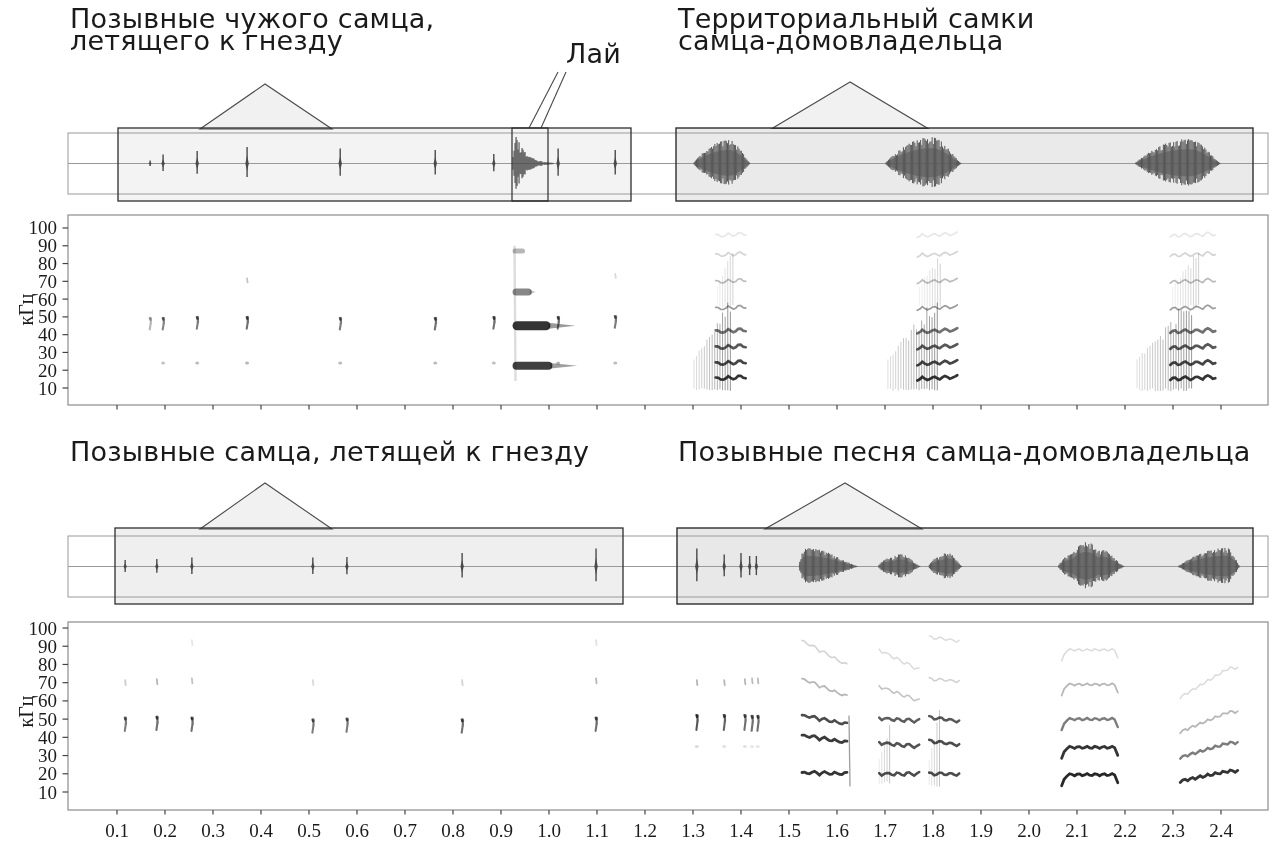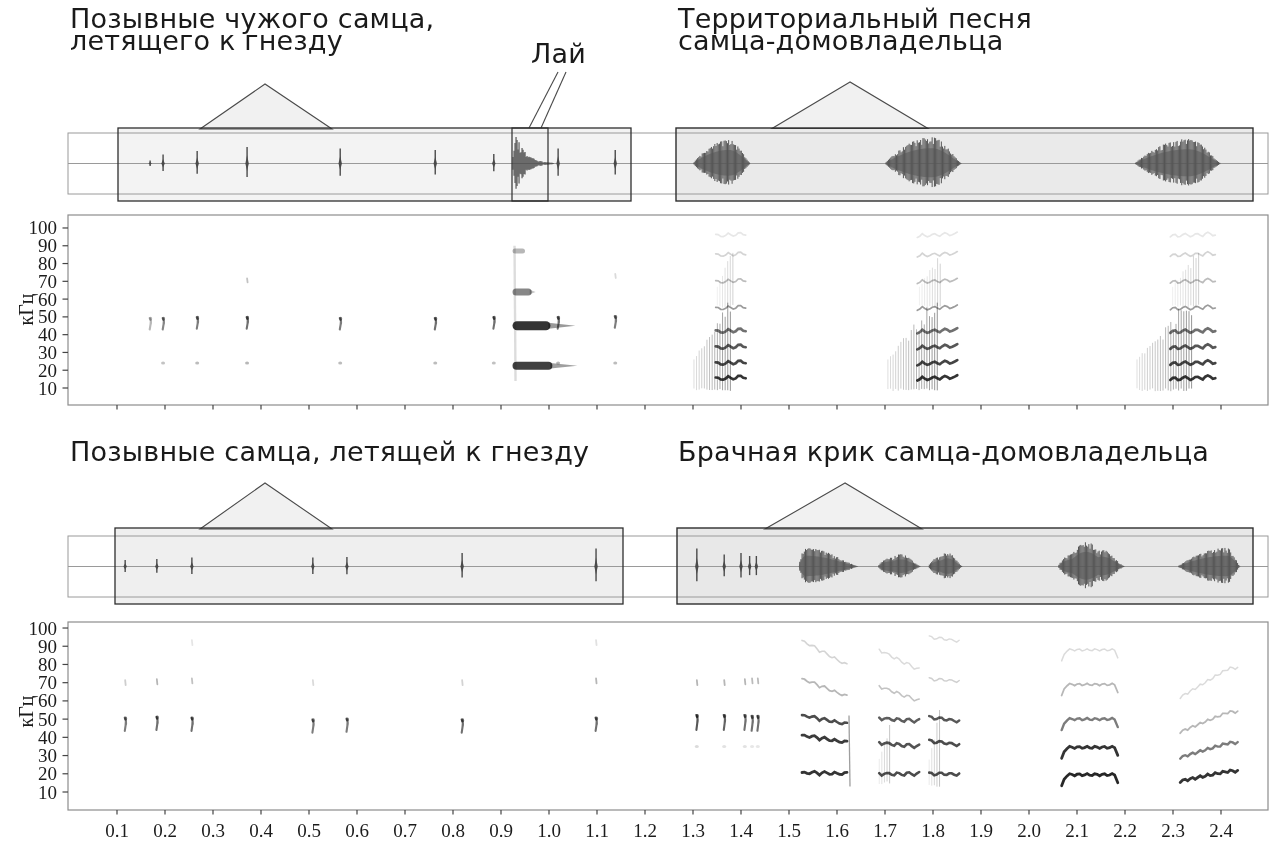--- a/index.html
+++ b/index.html
@@ -961,21 +961,21 @@
         <text x="57" y="780.28" text-anchor="end" class="ax">20</text>
         <line x1="62.5" y1="388" x2="68" y2="388" stroke="#444" stroke-width="1.2"></line>
         <text x="57" y="394.5" text-anchor="end" class="ax">10</text>
         <line x1="62.5" y1="792" x2="68" y2="792" stroke="#444" stroke-width="1.2"></line>
         <text x="57" y="798.5" text-anchor="end" class="ax">10</text>
       </g>
   </svg>
 
   <div class="lbl" style="left:70px;top:8px">Позывные чужого самца,
 летящего к гнезду</div>
-  <div class="lbl" style="left:531px;top:43px">Лай</div>
-  <div class="lbl" style="left:678px;top:8px">Территориальный песня
+  <div class="lbl" style="left:566px;top:43px">Лай</div>
+  <div class="lbl" style="left:678px;top:8px">Территориальный самки
 самца-домовладельца</div>
   <div class="lbl" style="left:70px;top:441px">Позывные самца, летящей к гнезду</div>
-  <div class="lbl" style="left:678px;top:441px">Брачная крик самца-домовладельца</div>
+  <div class="lbl" style="left:678px;top:441px">Позывные песня самца-домовладельца</div>
 
   <div class="ylab" style="left:-4px;top:298px">кГц</div>
   <div class="ylab" style="left:-4px;top:700px">кГц</div>
 </div>
 
 </body></html>

